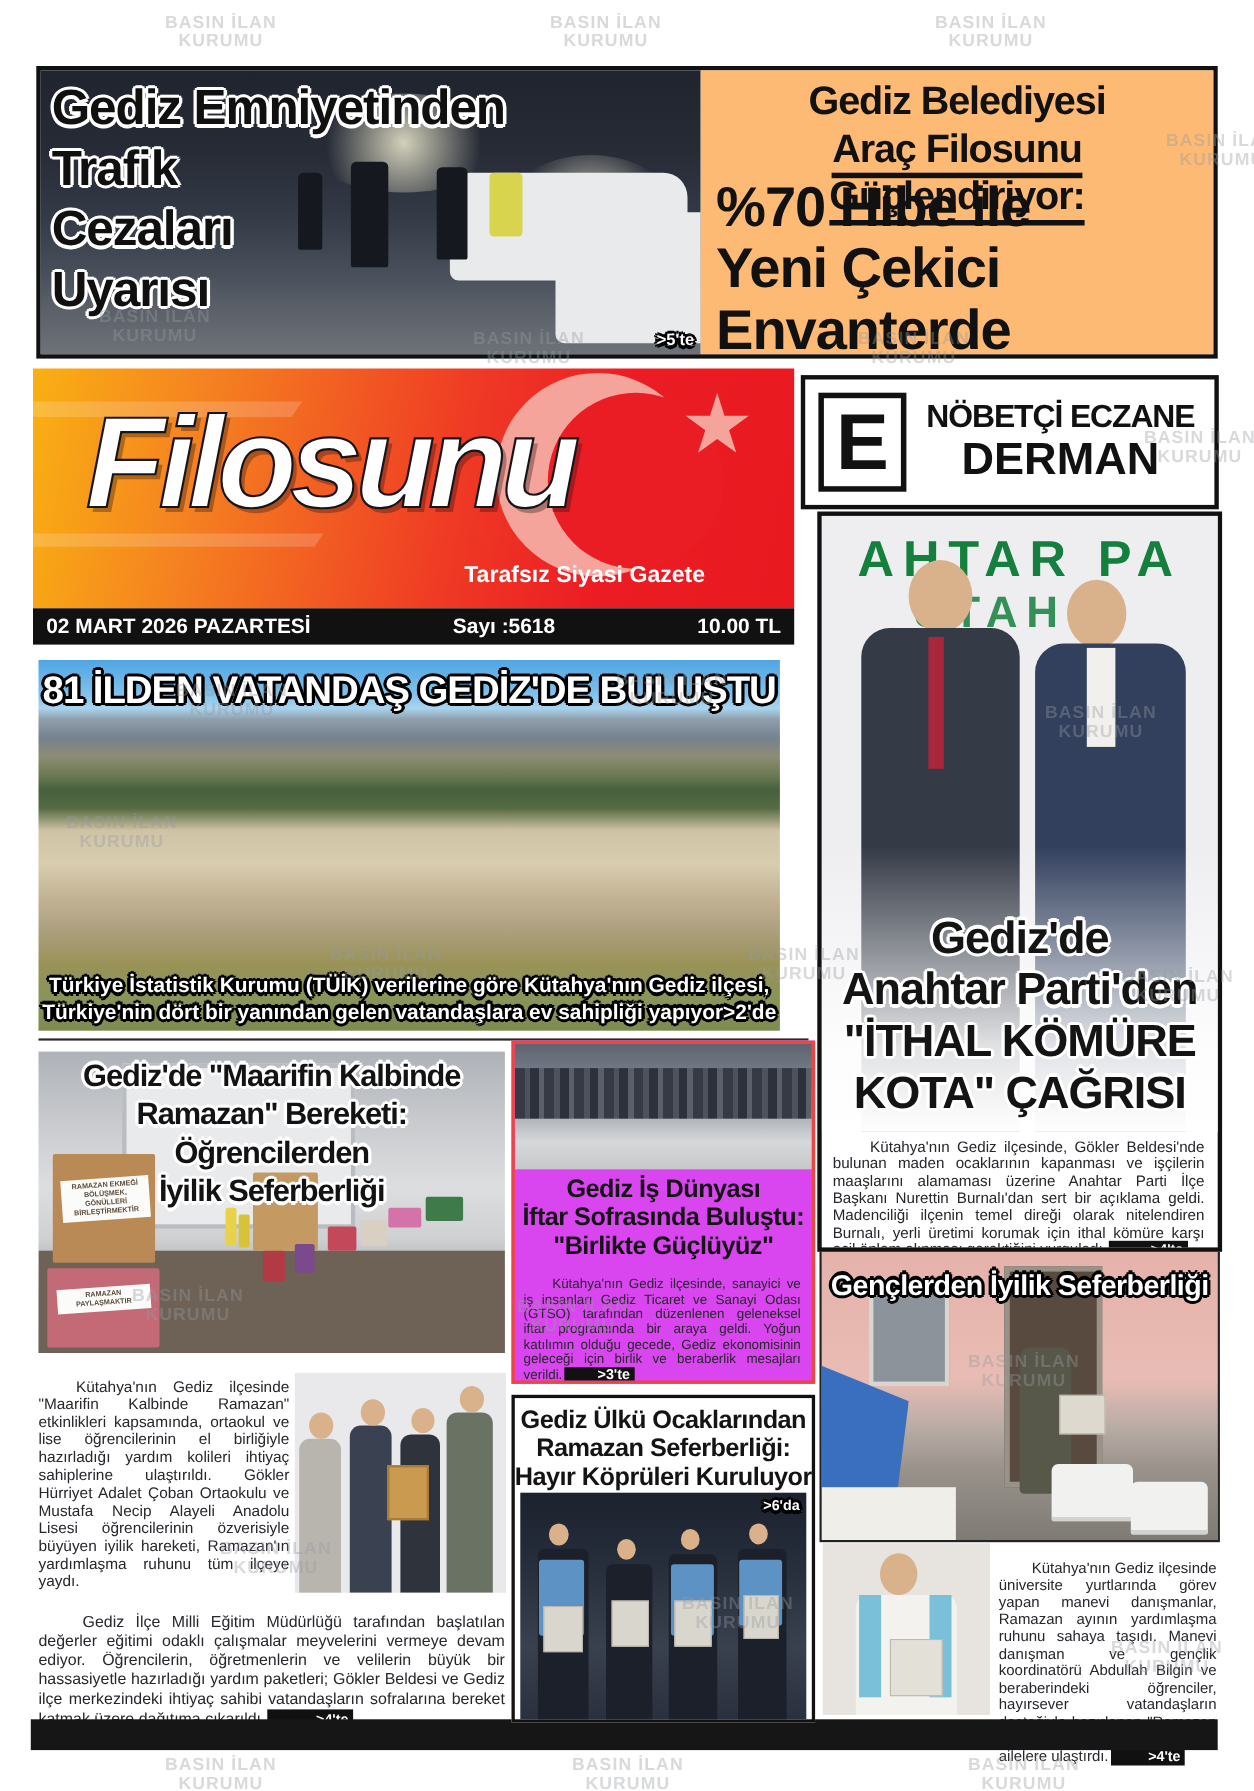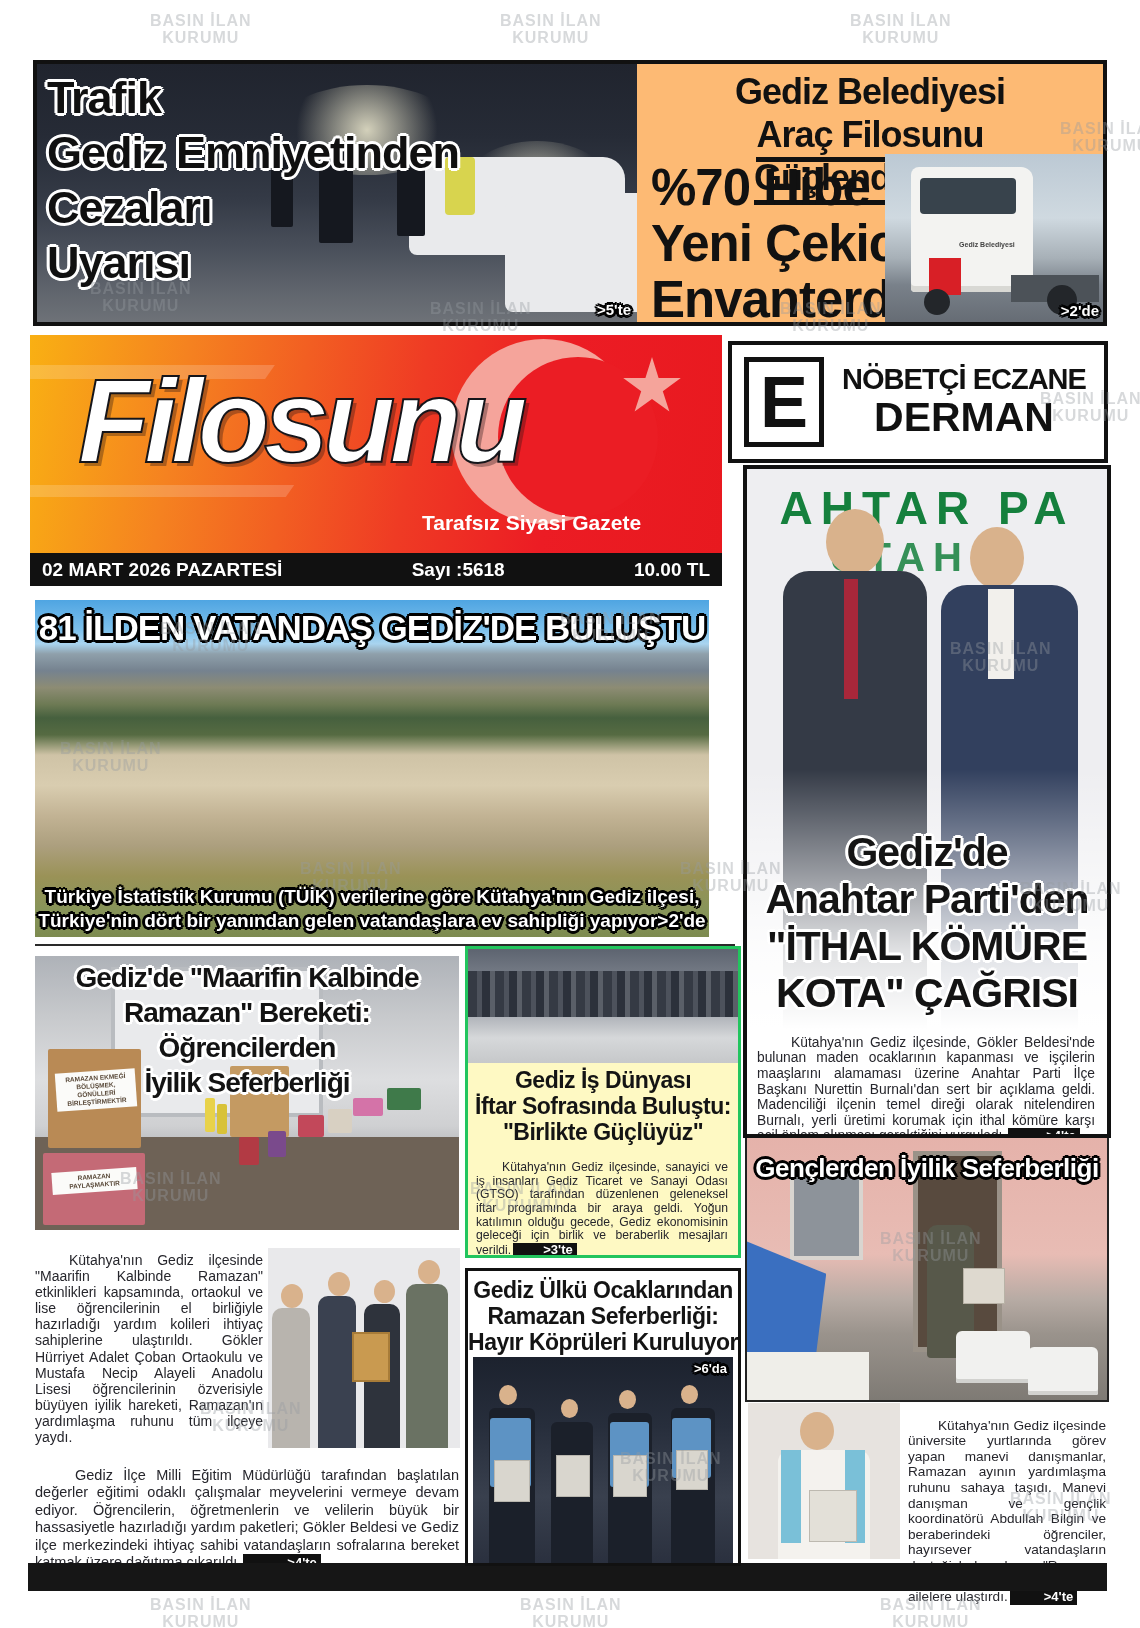--- a/index.html
+++ b/index.html
@@ -102,21 +102,21 @@
   #ma-head{position:absolute;left:0;top:4px;width:100%;text-align:center;font-weight:900;
      font-size:28px;line-height:35px;color:#131313;letter-spacing:-1px;z-index:3;}
   #ma-body1{left:35px;top:1238px;width:228px;height:210px;font-size:14px;line-height:16.1px;
      text-align:justify;color:#26262c;text-indent:34px;font-weight:500;}
   #ma-photo2{left:268px;top:1248px;width:192px;height:200px;overflow:hidden;background:#e9e9eb;}
   .man{position:absolute;border-radius:10px 10px 0 0;}
   #ma-body2{left:35px;top:1452px;width:424px;font-size:14.5px;line-height:17.6px;
      text-align:justify;color:#26262c;text-indent:40px;font-weight:500;}
 
   
-  #iftar-box{left:465px;top:946px;width:270px;height:306px;border:3px solid #22c55e;background:#fef9c3;overflow:hidden;z-index:2;}
+  #iftar-box{left:465px;top:946px;width:270px;height:306px;border:3px solid #ef4444;background:#d946ef;overflow:hidden;z-index:2;}
   #if-photo{position:absolute;left:0;top:0;width:100%;height:114px;overflow:hidden;
      background:linear-gradient(180deg,#5d6470 0%,#7d838d 30%,#a7abb2 55%,#d6d8da 78%,#c6c8ca 100%);}
   #if-crowd{position:absolute;left:0;top:22px;width:100%;height:46px;
      background:repeating-linear-gradient(90deg,#353a44 0 9px,#4d525c 9px 14px,#2c313b 14px 22px,#5a5f68 22px 27px);}
   #if-head{position:absolute;left:0;top:118px;width:100%;text-align:center;font-weight:900;
      font-size:23px;line-height:26px;color:#141414;letter-spacing:-0.5px;}
   #if-body{position:absolute;left:8px;top:200px;width:252px;font-size:12.2px;line-height:13.6px;
      text-align:justify;color:#26262c;text-indent:26px;font-weight:500;}
 
   
@@ -155,44 +155,34 @@
     <div id="tl-photo">
       <div class="glow" style="left:40%;top:8%;width:180px;height:90px;"></div>
       <div class="glow" style="left:70%;top:30%;width:160px;height:110px;"></div>
       <div class="car" style="right:2%;top:36%;width:36%;height:38%;"></div>
       <div class="car" style="right:-10%;top:50%;width:32%;height:46%;"></div>
       <div class="fig" style="left:47%;top:32%;width:34px;height:96px;"></div>
       <div class="fig" style="left:60%;top:34%;width:28px;height:84px;"></div>
       <div class="vest" style="left:68%;top:36%;width:30px;height:58px;"></div>
       <div class="fig" style="left:39%;top:36%;width:22px;height:70px;"></div>
       <div id="tl-head" class="ow">
+        <div>Gediz Emniyetinden</div>
         <div>Trafik</div>
-        <div>Gediz Emniyetinden</div>
         <div>Cezaları</div>
         <div>Uyarısı</div>
       </div>
       <div id="tl-ref" class="ob">&gt;5'te</div>
     </div>
     <div id="tr-area">
       <div class="tr-kick" style="margin-top:6px;"><span>Gediz Belediyesi</span></div>
       <div class="tr-kick ul"><span>Araç Filosunu Güçlendiriyor:</span></div>
       <div id="tr-big">
         <div>%70 Hibe ile</div>
         <div>Yeni Çekici</div>
         <div>Envanterde</div>
-      </div>
-      <div id="truck-photo">
-        <div class="t-cab"></div>
-        <div class="t-wind"></div>
-        <div class="t-flag"></div>
-        <div class="t-chas"></div>
-        <div class="t-wheel" style="left:18%;bottom:4%;width:26px;height:26px;"></div>
-        <div class="t-wheel" style="right:12%;bottom:4%;width:30px;height:30px;"></div>
-        <div class="t-label">Gediz Belediyesi</div>
-        <div id="tr-ref" class="ob">&gt;2'de</div>
       </div>
     </div>
   </div>
 
   <div id="masthead" class="abs">
     <div class="streak" style="left:-20px;top:30px;width:260px;height:14px;"></div>
     <div class="streak" style="left:-40px;top:150px;width:300px;height:12px;"></div>
     <div id="crescent"></div>
     <div id="crescent-cut"></div>
     <div id="flag-star"></div>

